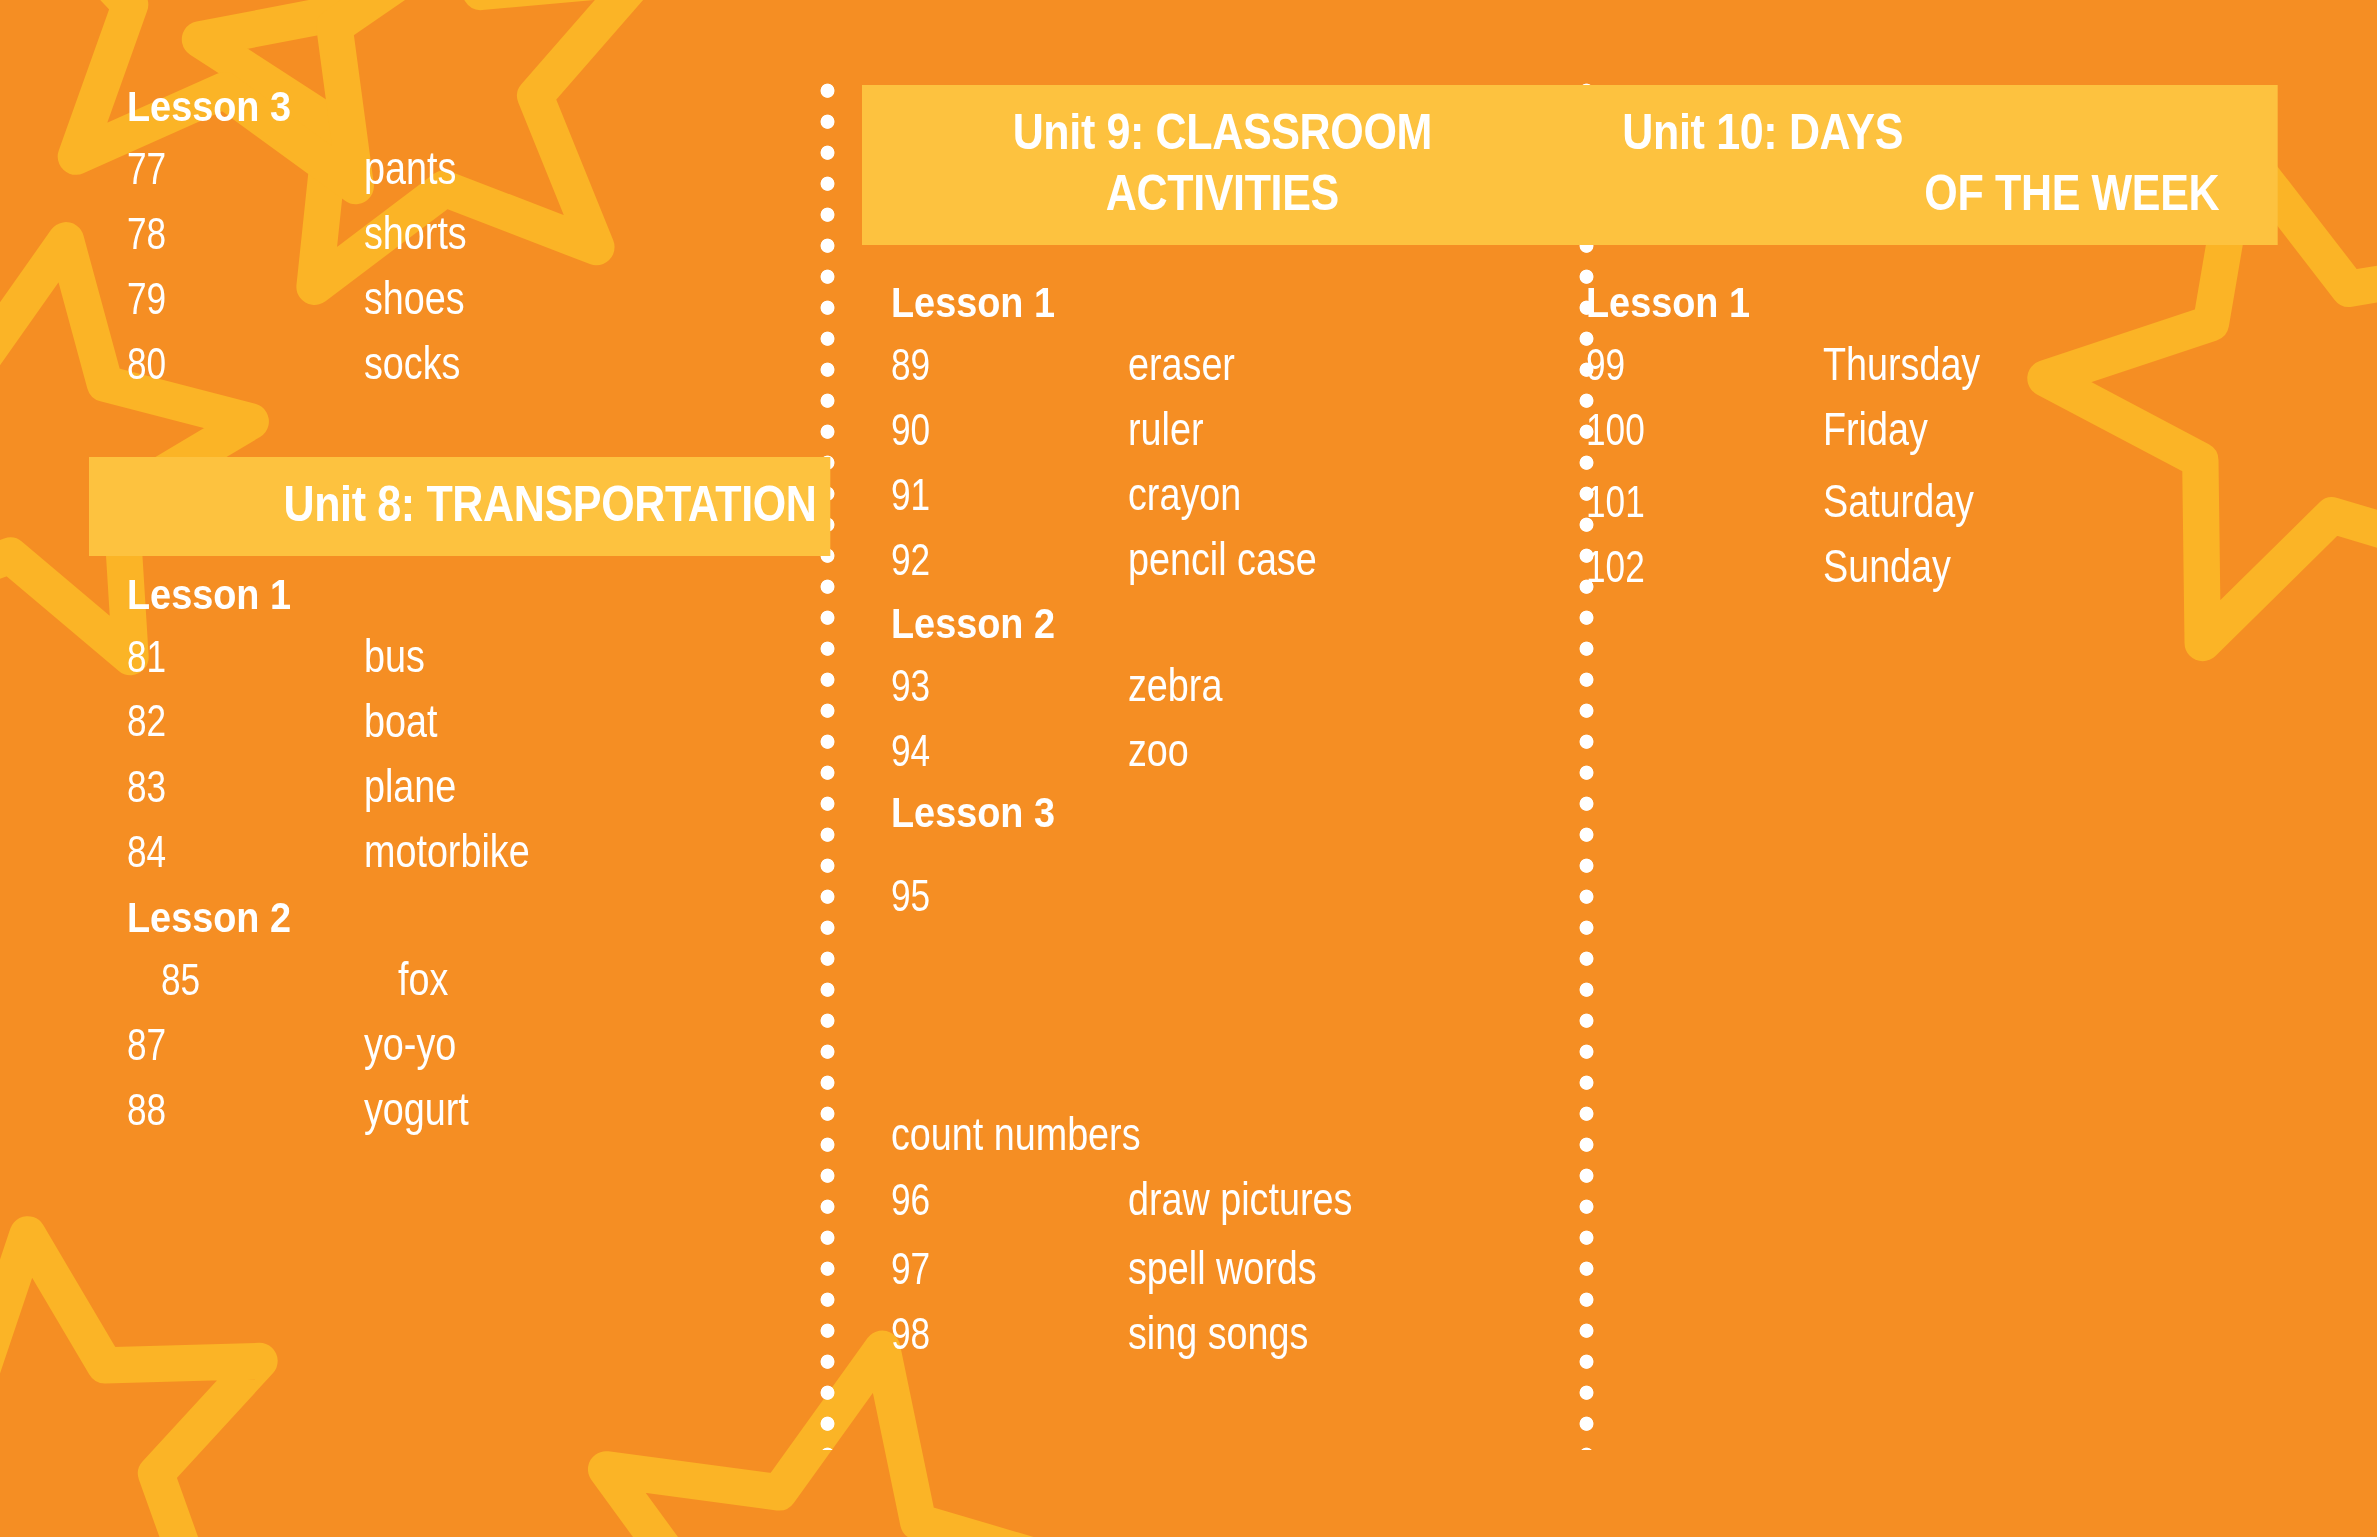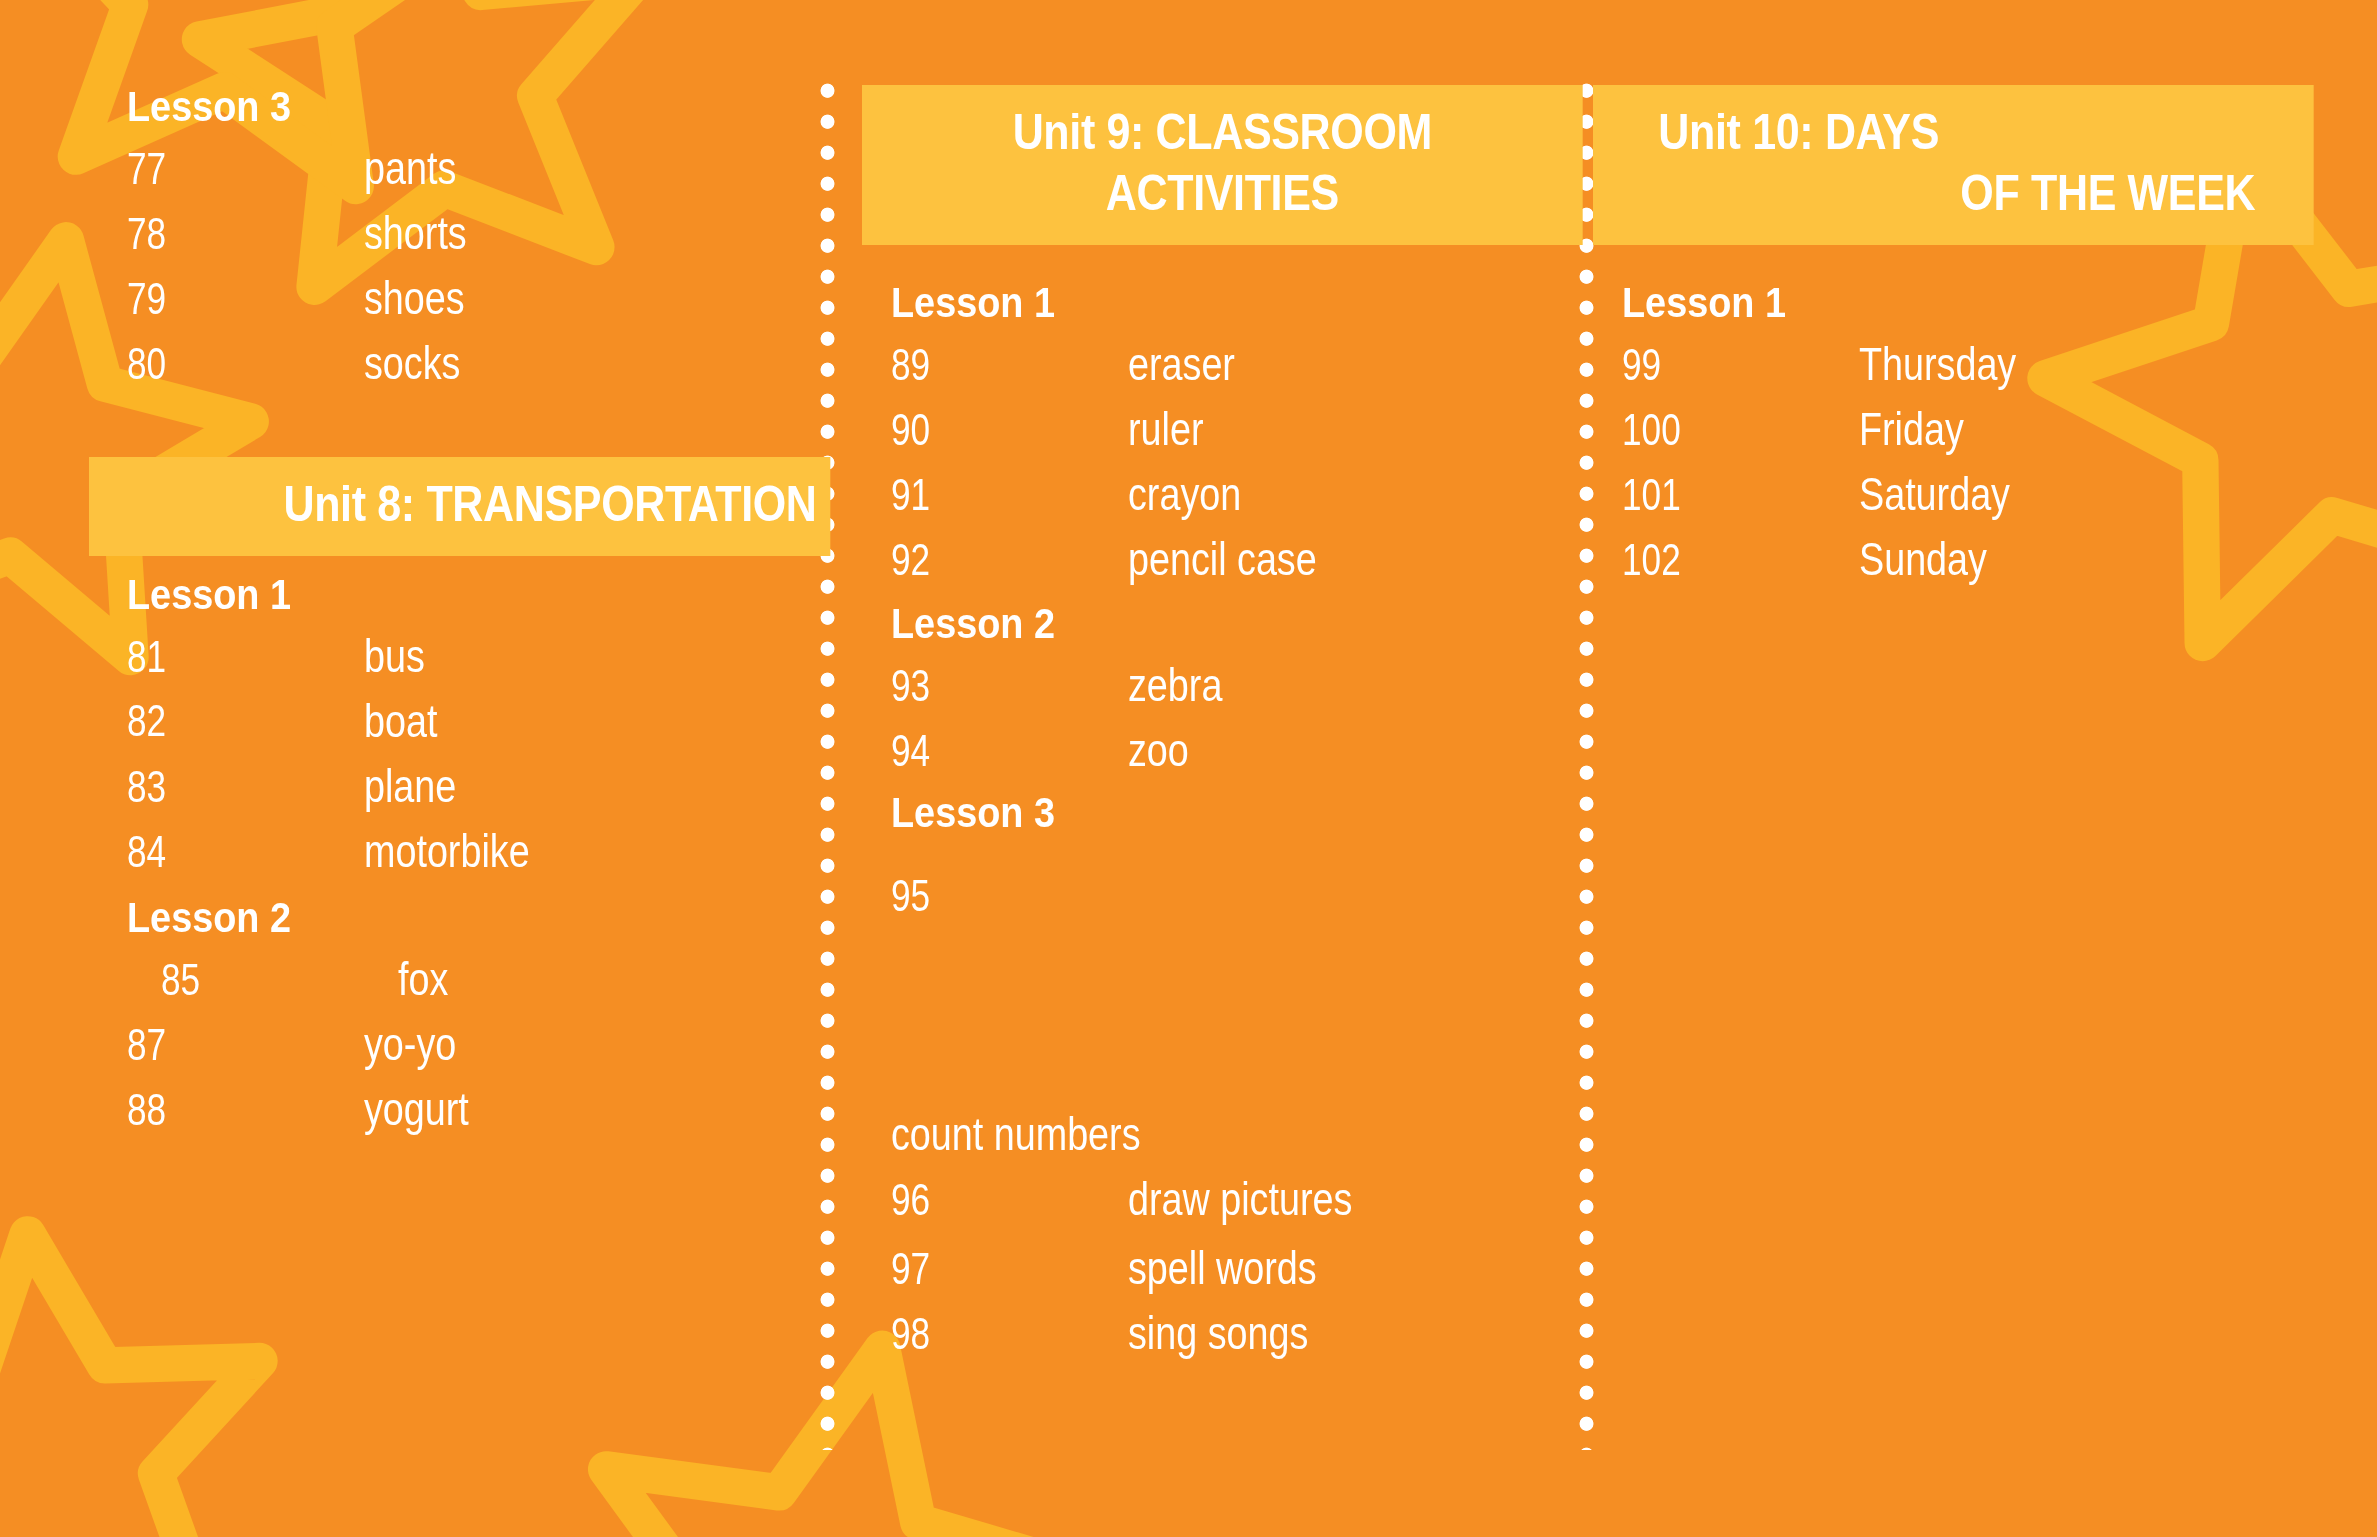--- a/index.html
+++ b/index.html
@@ -10,21 +10,21 @@
     overflow:hidden;position:relative;
   }
   #deco{position:absolute;inset:0;width:2377px;height:1537px;pointer-events:none;}
 
   .page{position:absolute;inset:0;}
 
   
   .col{position:absolute;top:0;height:1537px;}
   .col1{left:127px;width:680px;}
   .col2{left:862px;width:696px;}
-  .col3{left:1593px;width:696px;}
+  .col3{left:1557px;width:696px;}
 
   
   .banner{
     background:#FDC23F;
     color:#ffffff;
     font-weight:700;
     font-size:50px;
     letter-spacing:-0.4px;
     line-height:1.22;
     padding:17.4px 27px 20.6px 27px;
@@ -236,21 +236,21 @@
       <div class="lesson">Lesson 1</div>
 
       <div class="row" style="margin-top:17.4px;">
         <span class="num">99</span>
         <span class="word">Thursday</span>
       </div>
       <div class="row" style="margin-top:19px;">
         <span class="num">100</span>
         <span class="word">Friday</span>
       </div>
-      <div class="row" style="margin-top:19px;">
+      <div class="row" style="margin-top:26px;">
         <span class="num">101</span>
         <span class="word">Saturday</span>
       </div>
       <div class="row" style="margin-top:19px;">
         <span class="num">102</span>
         <span class="word">Sunday</span>
       </div>
     </div>
 
   </div>

